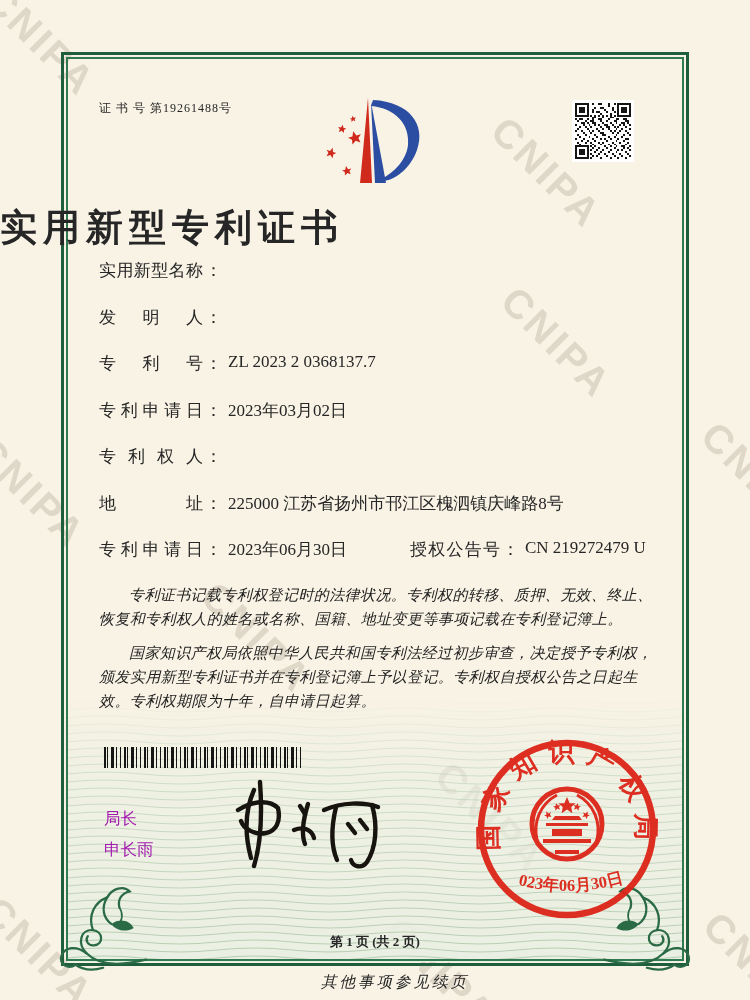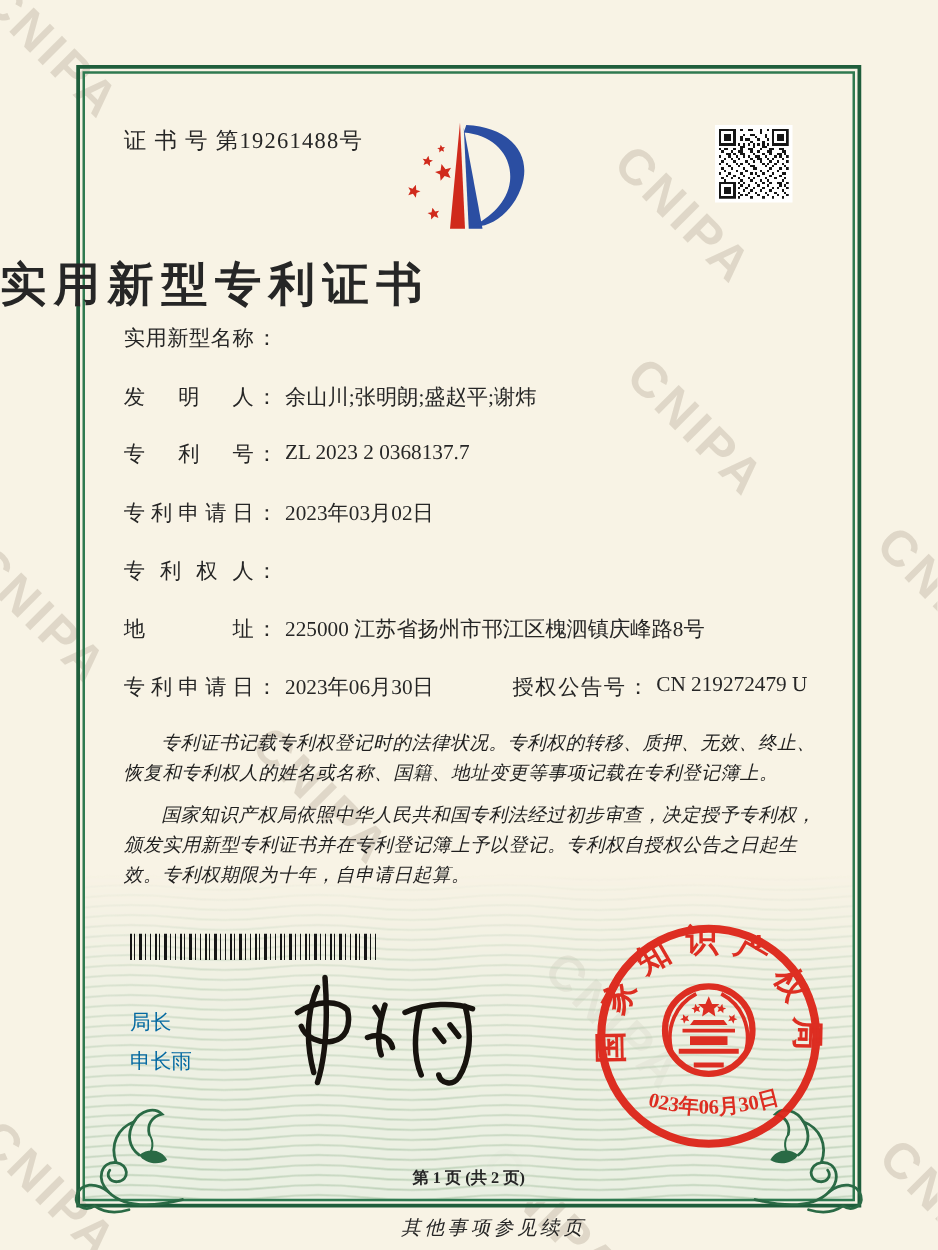--- a/index.html
+++ b/index.html
@@ -17,21 +17,21 @@
          border:3px solid #1f5e3c;box-sizing:border-box;z-index:2;}
   .frame-inner{position:absolute;inset:2px;border:2px solid #2f7a50;}
 
   
   .waves{position:absolute;left:67px;top:698px;width:616px;height:264px;z-index:1;}
 
   .flourish{position:absolute;width:102px;height:90px;z-index:4;}
   .flourish.left{left:46px;top:882px;}
   .flourish.right{left:602px;top:882px;transform:scaleX(-1);}
 
-  .cert-no{position:absolute;left:99px;top:100px;font-size:18px;letter-spacing:1px;z-index:5;}
+  .cert-no{position:absolute;left:99px;top:100px;font-size:12px;letter-spacing:1px;z-index:5;}
 
   .logo{position:absolute;left:318px;top:95px;z-index:5;}
   .qr{position:absolute;left:572px;top:100px;z-index:5;background:#fff;padding:3px;}
 
   .title{position:absolute;left:0;right:0;top:203px;font-size:37px;
          font-weight:bold;letter-spacing:6px;z-index:5;}
 
   .fields{position:absolute;left:99px;top:259px;width:570px;font-size:17px;z-index:5;}
   .row{height:46.5px;display:flex;align-items:flex-start;}
   .flabel{display:inline-block;width:104px;text-align:justify;text-align-last:justify;}
@@ -44,21 +44,21 @@
          font-size:15px;font-style:italic;line-height:1.62;letter-spacing:0.4px;color:#1e1e1e;}
   .paras p{margin:0 0 9px 0;text-indent:2em;}
 
   .barcode{position:absolute;left:104px;top:747px;width:200px;height:21px;z-index:5;
     background:
       repeating-linear-gradient(90deg,#151515 0 2px,transparent 2px 3px,#151515 3px 4px,
         transparent 4px 7px,#151515 7px 10px,transparent 10px 12px,#151515 12px 13px,
         transparent 13px 16px,#151515 16px 17px,transparent 17px 20px);}
 
   .signer{position:absolute;left:104px;top:803px;font-family:"Liberation Sans", sans-serif;
-          font-size:16.5px;line-height:1.85;z-index:5;color:#0369a1;}
+          font-size:16.5px;line-height:1.85;z-index:5;color:#a21caf;}
   .signature{position:absolute;left:224px;top:778px;z-index:6;}
 
   .seal{position:absolute;left:471px;top:732px;z-index:7;opacity:0.95;}
 
   .page-footer{position:absolute;left:0;right:0;top:933px;text-align:center;font-size:13px;z-index:5;font-weight:bold;}
   .cont-note{position:absolute;left:0;right:0;top:972px;text-align:center;font-size:15.5px;
              font-style:italic;letter-spacing:3px;z-index:5;padding-left:40px;}
 </style>
 </head>
 <body>
@@ -166,21 +166,20 @@
   <div class="title">实用新型专利证书</div>
 
   <div class="fields">
     <div class="row">
       <span class="flabel">实用新型名称</span>
       <span class="colon">：</span>
     </div>
     <div class="row">
       <span class="flabel">发明人</span>
       <span class="colon">：</span>
-      <span class="fvalue">余山川;张明朗;盛赵平;谢炜</span>
     </div>
     <div class="row">
       <span class="flabel">专利号</span>
       <span class="colon">：</span>
       <span class="fvalue">ZL 2023 2 0368137.7</span>
     </div>
     <div class="row">
       <span class="flabel">专利申请日</span>
       <span class="colon">：</span>
       <span class="fvalue">2023年03月02日</span>

